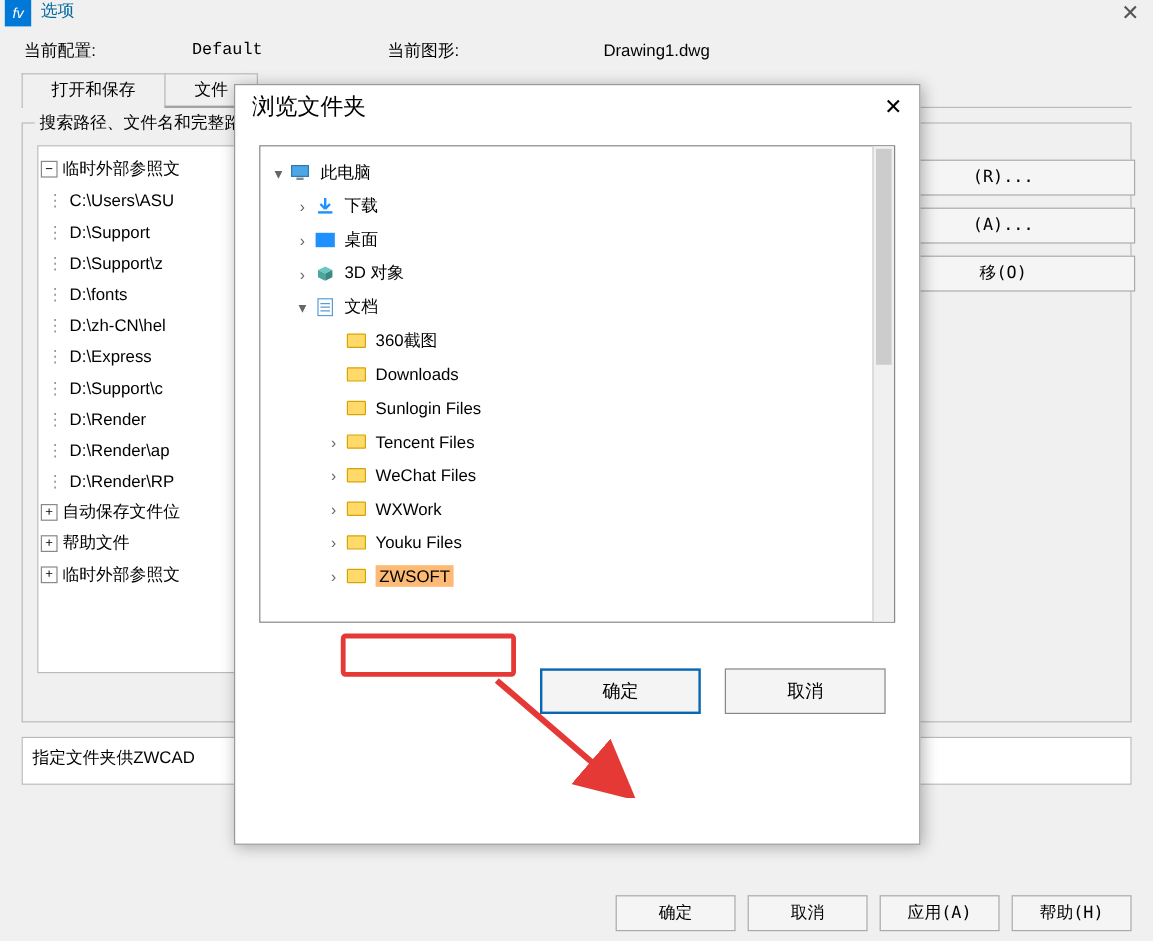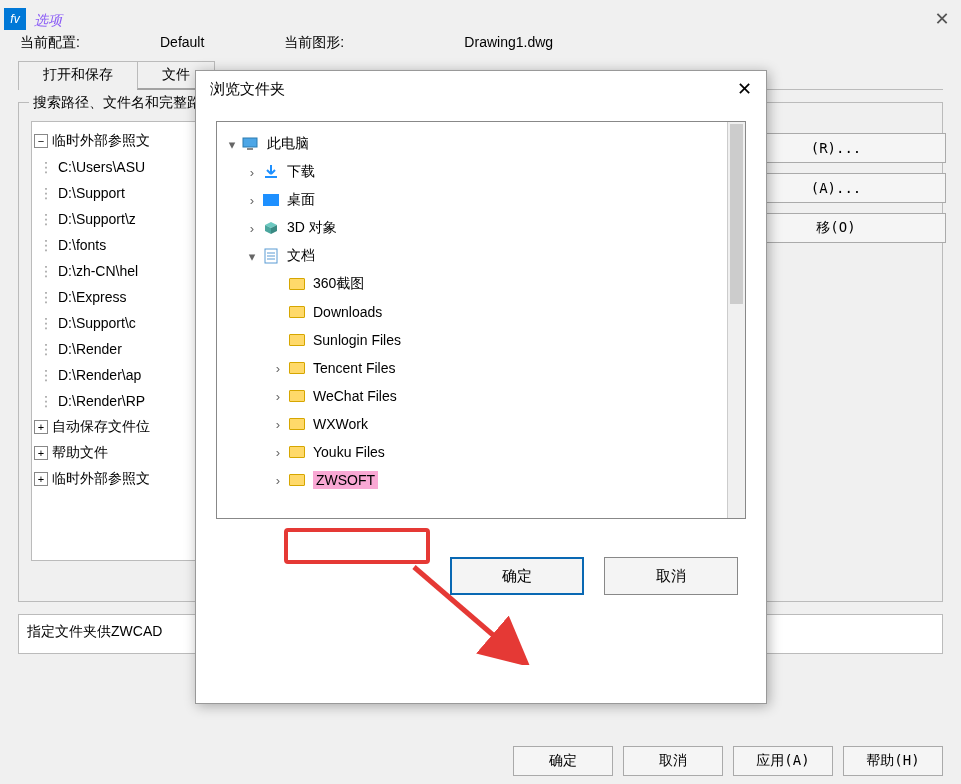--- a/index.html
+++ b/index.html
@@ -1,27 +1,27 @@
 <!DOCTYPE html>
 <html><head>
 <meta charset="utf-8">
 <style>
 * { box-sizing: border-box; font-family: "Microsoft YaHei", "SimSun", sans-serif; font-size: 14px; }
 body { margin: 0; width: 961px; height: 784px; background: #f0f0f0; position: relative; overflow: hidden; }
 
 
 .main-window { position: absolute; top: 0; left: 0; width: 961px; height: 784px; background: #f0f0f0; }
-.title-bar { height: 30px; display: flex; align-items: flex-end; padding: 0 4px; }
+.title-bar { height: 30px; display: flex; align-items: flex-start; padding: 0 4px; }
 .app-icon { width: 22px; height: 22px; background: #0078d7; display: flex; align-items: center; justify-content: center; color: #fff; font-style: italic; font-size: 12px; margin-right: 8px; }
-.title-text { flex: 1; color: #8b5cf6; font-style: italic; }
+.title-text { flex: 1; color: #0369a1; }
 .close-x { width: 30px; text-align: center; color: #555; cursor: pointer; font-size: 18px; }
 
 .config-row { display: flex; padding: 4px 20px 0 20px; font-family: "SimSun", monospace; }
 .config-row .lbl { width: 140px; }
-.config-row .val { margin-right: 80px; font-family: Liberation Sans, sans-serif; }
+.config-row .val { margin-right: 104px; font-family: Liberation Mono, monospace; }
 .config-row .lbl2 { width: 180px; }
 
 .tabs { margin: 8px 18px 0 18px; border-bottom: 1px solid #bbb; display: flex; }
 .tab { padding: 4px 24px; border: 1px solid #bbb; border-bottom: none; margin-right: -1px; background: #f0f0f0; position: relative; top: 1px; cursor: pointer; }
 .tab.active { background: #f0f0f0; border-bottom: 2px solid #a3a3a3; }
 
 .content-area { position: relative; margin: 12px 18px 0 18px; height: 640px; }
 .group-box { border: 1px solid #bbb; padding: 18px 12px 12px 12px; position: relative; height: 500px; }
 .group-title { position: absolute; top: -9px; left: 10px; background: #f0f0f0; padding: 0 4px; }
 
@@ -35,34 +35,34 @@
 .side-buttons button { text-align: center; }
 
 .desc-box { border: 1px solid #bbb; background: #fff; margin-top: 12px; padding: 8px; height: 40px; font-family: "SimSun", monospace; }
 
 .bottom-buttons { position: absolute; bottom: 8px; right: 18px; display: flex; gap: 10px; }
 .bottom-buttons button { width: 100px; }
 
 
 .dialog { position: absolute; left: 195px; top: 70px; width: 572px; height: 634px; background: #fff; border: 1px solid #999; box-shadow: 2px 2px 12px rgba(0,0,0,0.3); }
 .dialog-title { height: 36px; display: flex; align-items: center; padding: 0 14px; }
-.dialog-title .txt { flex: 1; font-size: 15px; }
+.dialog-title .txt { flex: 1; font-size: 19px; }
 .dialog-title .dclose { cursor: pointer; font-size: 18px; }
 
 .folder-tree-wrap { margin: 14px 20px 0 20px; border: 1px solid #888; height: 398px; position: relative; }
 .folder-tree { position: absolute; top: 0; left: 0; right: 18px; bottom: 0; overflow: hidden; padding: 8px 0; }
 .ft-scrollbar { position: absolute; top: 0; right: 0; width: 18px; bottom: 0; background: #f0f0f0; border-left: 1px solid #ccc; }
 .ft-thumb { position: absolute; top: 2px; left: 2px; right: 2px; height: 180px; background: #ccc; }
 
 .ft-row { display: flex; align-items: center; height: 28px; font-size: 15px; padding-left: 6px; }
 .ft-arrow { width: 18px; text-align: center; color: #666; cursor: pointer; font-size: 13px; }
 .ft-arrow.blank { color: transparent; }
 .ft-icon { width: 20px; height: 18px; display: inline-flex; align-items: center; justify-content: center; margin-right: 6px; }
 .ft-label { }
-.ft-label.selected { background: #f9a8d4; padding: 1px 3px; }
+.ft-label.selected { background: #fdba74; padding: 1px 3px; }
 .indent1 { padding-left: 26px; }
 .indent2 { padding-left: 52px; }
 
 .folder-yellow { width: 16px; height: 12px; background: #ffd96a; border: 1px solid #d6a600; border-radius: 1px; }
 .computer-svg { width: 18px; height: 14px; }
 .download-svg { width: 16px; height: 16px; }
 .desktop-rect { width: 16px; height: 12px; background: #1e90ff; }
 .cube3d { width: 16px; height: 14px; }
 .doc-svg { width: 14px; height: 16px; }
 

